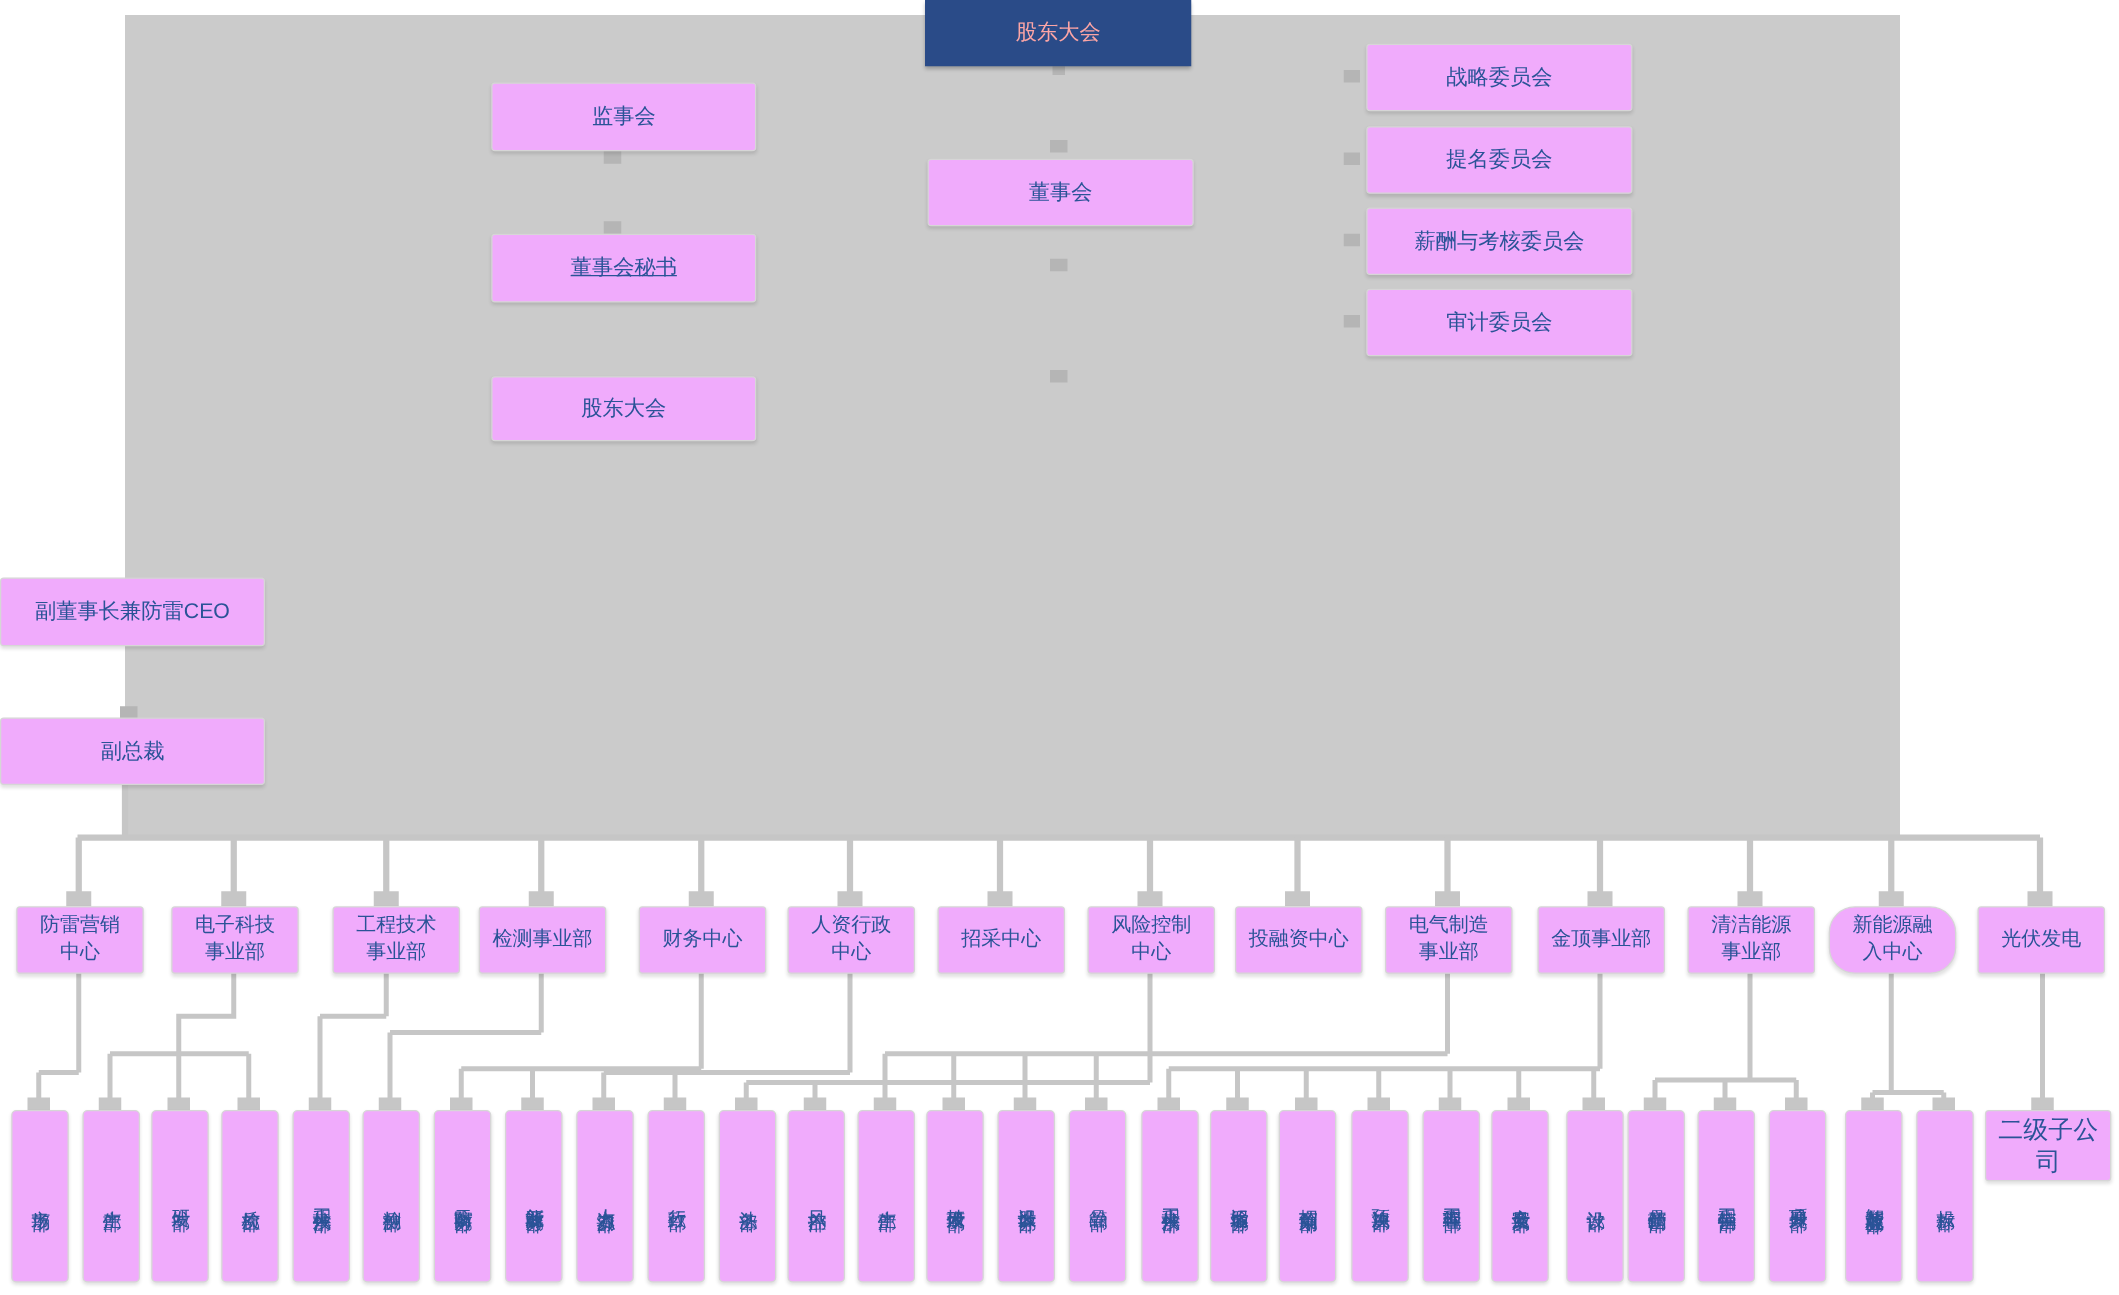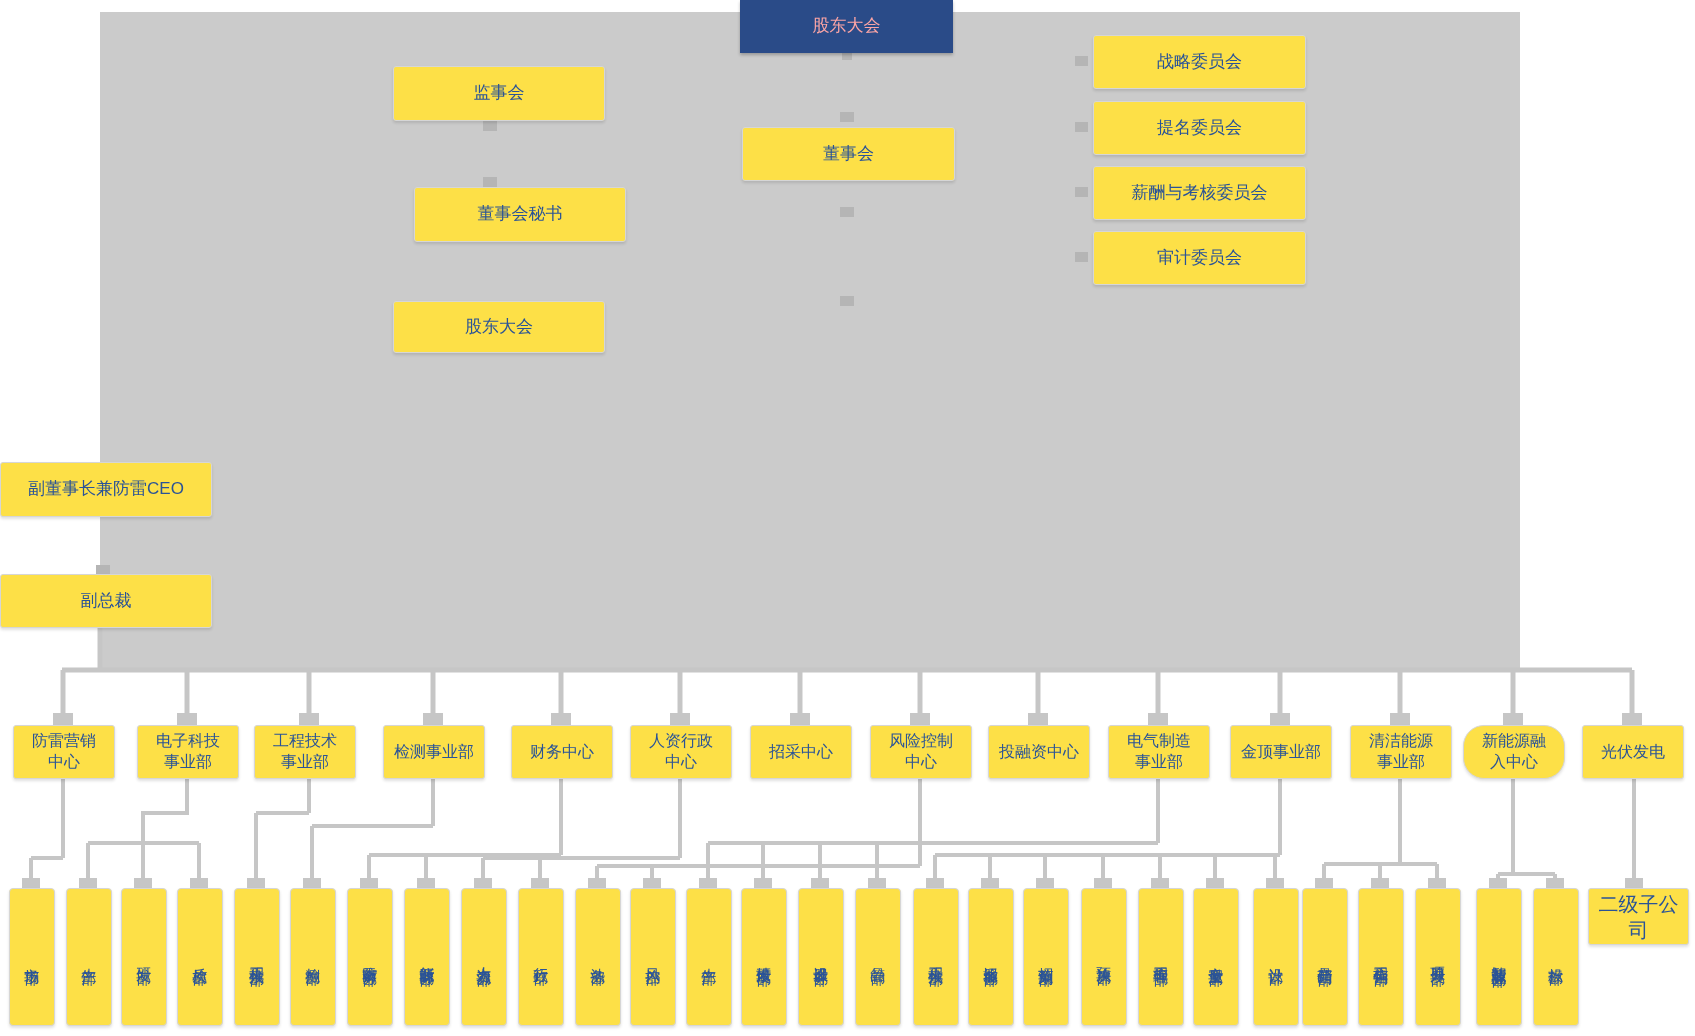--- a/index.html
+++ b/index.html
@@ -11,21 +11,21 @@
     --node-border:#d6d6d6;
   }
   html,body{margin:0;padding:0;background:#ffffff;}
   .stage{
     position:relative;width:1695px;height:1036px;background:#ffffff;overflow:hidden;
     font-family:"Liberation Sans","DejaVu Sans",sans-serif;
   }
   .gray-bg{position:absolute;left:100px;top:12px;width:1420px;height:656px;background:var(--canvas-bg);}
   svg.lines{position:absolute;left:0;top:0;z-index:2;}
   .node{
-    position:absolute;z-index:3;background:#fde047;border:1px solid var(--node-border);
+    position:absolute;z-index:3;background:#f0abfc;border:1px solid var(--node-border);
     border-radius:3px;box-shadow:0 2px 3px rgba(0,0,0,.12);
     display:flex;align-items:center;justify-content:center;text-align:center;
     color:var(--node-text);font-size:17px;line-height:1.3;white-space:pre-line;
   }
   .node.header{background:var(--header-bg);color:#fca5a5;border:none;border-radius:0;box-shadow:0 2px 3px rgba(0,0,0,.25);}
   .node.dept{font-size:16px;}
   .node.vnode{writing-mode:vertical-rl;font-size:15px;letter-spacing:1px;border-radius:4px;}
   .node.sub{font-size:20px;}
 </style>
 </head>
@@ -116,40 +116,40 @@
         <rect x="1075" y="56" width="13" height="10" fill="#b5b5b5"></rect>
         <rect x="1075" y="122" width="13" height="10" fill="#b5b5b5"></rect>
         <rect x="1075" y="187" width="13" height="10" fill="#b5b5b5"></rect>
         <rect x="1075" y="252" width="13" height="10" fill="#b5b5b5"></rect>
       </svg>
     </div>
 
   <div class="node header" style="left:740px;top:0px;width:213px;height:53px;">股东大会</div>
 
   <div class="node" style="left:393px;top:66px;width:210px;height:53px;">监事会</div>
-  <div class="node" style="left:414px;top:187px;width:210px;height:53px;">董事会秘书</div>
+  <div class="node" style="left:393px;top:187px;width:210px;height:53px;text-decoration:underline;">董事会秘书</div>
   <div class="node" style="left:393px;top:301px;width:210px;height:50px;">股东大会</div>
 
   <div class="node" style="left:742px;top:127px;width:211px;height:52px;">董事会</div>
 
   <div class="node" style="left:0px;top:462px;width:210px;height:53px;">副董事长兼防雷CEO</div>
   <div class="node" style="left:0px;top:574px;width:210px;height:52px;text-align:right;">副总裁</div>
 
   <div id="committees">
       <div class="node " style="left: 1093px; top: 35px; width: 211px; height: 52px;">战略委员会</div>
       <div class="node " style="left: 1093px; top: 101px; width: 211px; height: 52px;">提名委员会</div>
       <div class="node " style="left: 1093px; top: 166px; width: 211px; height: 52px;">薪酬与考核委员会</div>
       <div class="node " style="left: 1093px; top: 231px; width: 211px; height: 52px;">审计委员会</div>
     </div>
   <div id="departments">
       <div class="node dept" style="left: 13px; top: 725px; width: 100px; height: 52px;">防雷营销
 中心</div>
       <div class="node dept" style="left: 137px; top: 725px; width: 100px; height: 52px;">电子科技
 事业部</div>
-      <div class="node dept" style="left: 254px; top: 725px; width: 100px; height: 52px;">工程技术
+      <div class="node dept" style="left: 266px; top: 725px; width: 100px; height: 52px;">工程技术
 事业部</div>
       <div class="node dept" style="left: 383px; top: 725px; width: 100px; height: 52px;">检测事业部</div>
       <div class="node dept" style="left: 511px; top: 725px; width: 100px; height: 52px;">财务中心</div>
       <div class="node dept" style="left: 630px; top: 725px; width: 100px; height: 52px;">人资行政
 中心</div>
       <div class="node dept" style="left: 750px; top: 725px; width: 100px; height: 52px;">招采中心</div>
       <div class="node dept" style="left: 870px; top: 725px; width: 100px; height: 52px;">风险控制
 中心</div>
       <div class="node dept" style="left: 988px; top: 725px; width: 100px; height: 52px;">投融资中心</div>
       <div class="node dept" style="left: 1108px; top: 725px; width: 100px; height: 52px;">电气制造

